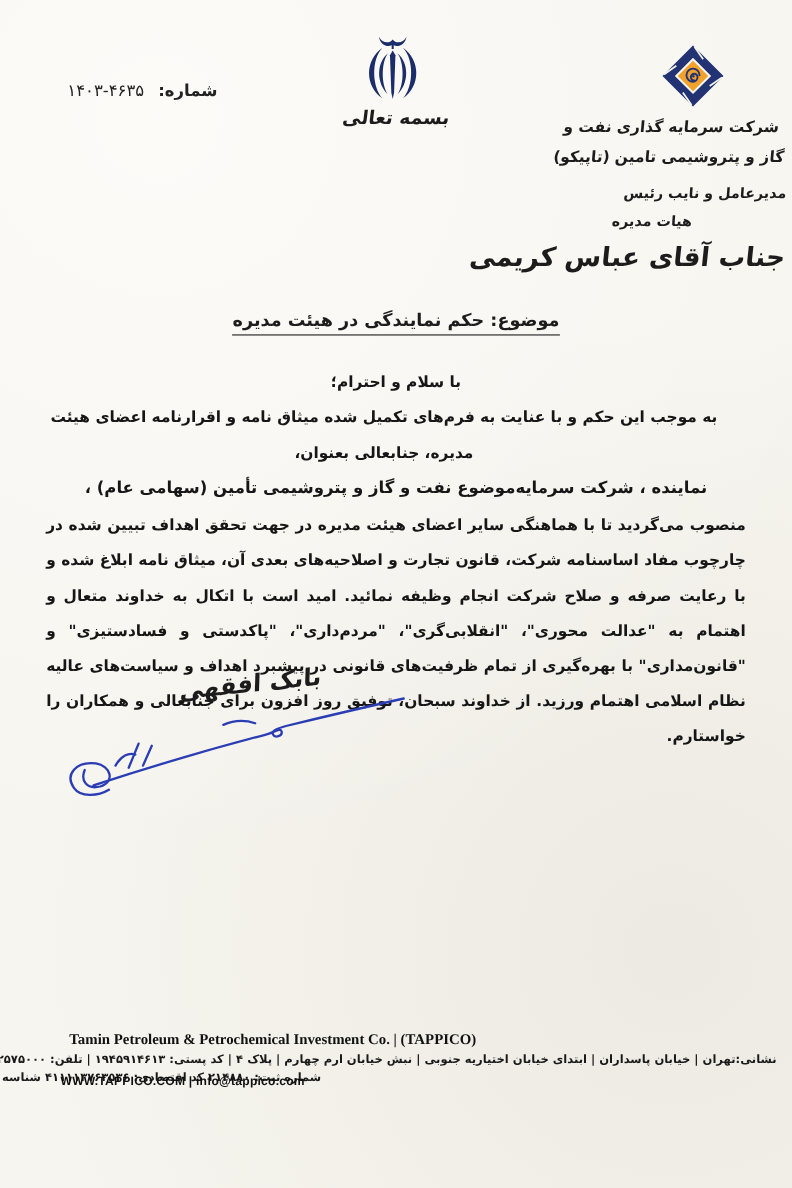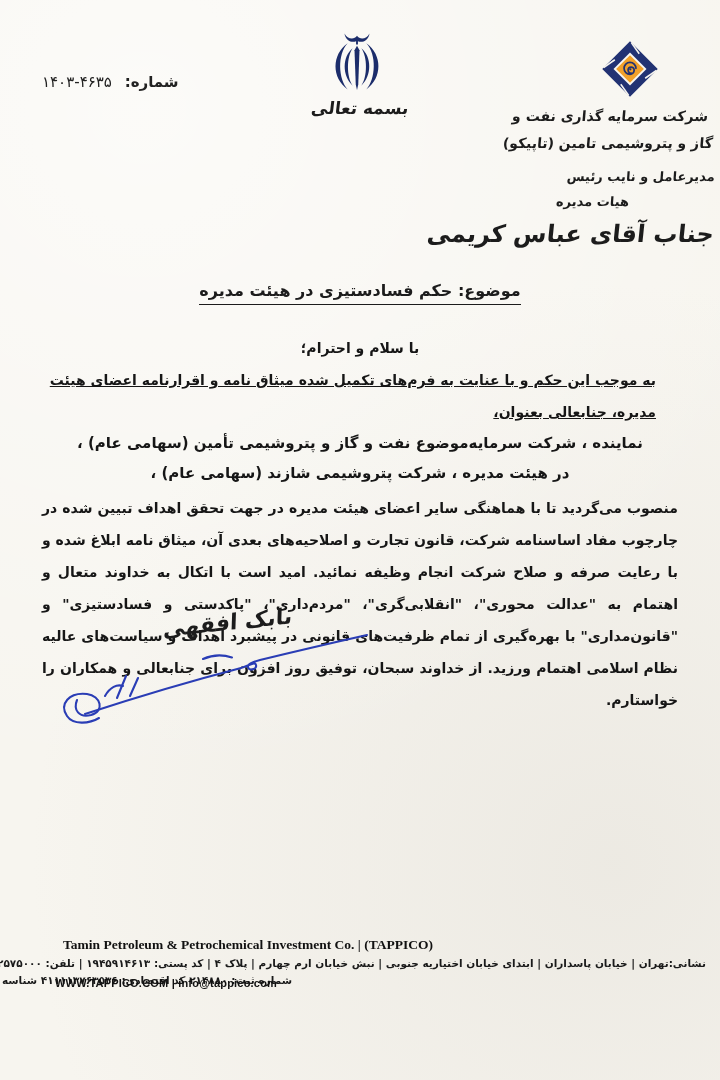--- a/index.html
+++ b/index.html
@@ -9,21 +9,21 @@
     background:
       radial-gradient(circle at 20% 10%, rgba(255,255,255,.6), rgba(255,255,255,0) 60%),
       radial-gradient(circle at 85% 80%, rgba(205,200,190,.25), rgba(255,255,255,0) 55%),
       #f7f5ef;
     color:#1c1c1c;
   }
   .abs{position:absolute;}
   .ltr-num{direction:ltr;unicode-bidi:isolate;display:inline-block;}
 
   
-  .meta{left:42px;top:64px;width:175px;direction:rtl;text-align:left;
+  .meta{left:42px;top:64px;width:175px;direction:rtl;text-align:center;
         font-size:15px;line-height:36px;color:#222;}
   .meta .lbl{font-weight:bold;letter-spacing:-.3px;}
   .meta .val{margin-right:8px;}
 
   
   .emblem{left:329px;top:30px;width:56px;height:64px;}
   .besmele{left:295px;top:98px;width:130px;text-align:center;font-size:17px;
            font-weight:bold;transform:skewX(-7deg);}
 
   
@@ -36,21 +36,21 @@
   .addressee{right:6px;top:220px;direction:rtl;white-space:nowrap;
              font-size:24px;font-weight:bold;transform:skewX(-6deg);}
 
   
   .subject{left:0;top:281px;width:100%;text-align:center;font-size:16px;font-weight:bold;direction:rtl;}
   .subject span{border-bottom:1.6px solid #1c1c1c;padding-bottom:4px;}
 
   
   .body{left:42px;top:332px;width:636px;direction:rtl;font-size:14px;line-height:32px;color:#161616;}
   .body .salut{font-weight:bold;text-align:center;}
-  .body .intro{text-align:right;padding-right:22px;font-weight:bold;text-decoration:underline;}
+  .body .intro{text-align:center;padding-right:22px;font-weight:bold;}
   .body .cbold{text-align:center;font-weight:bold;font-size:15px;line-height:30px;}
   .body .para{text-align:justify;font-weight:bold;margin-top:4px;}
 
   
   .sign-name{left:163px;top:610px;font-size:22px;font-weight:bold;
              transform:rotate(-6deg) skewX(-8deg);direction:rtl;white-space:nowrap;}
   .sign-svg{left:55px;top:630px;width:320px;height:105px;}
 
   
   .f-en{left:63px;top:937px;font-family:"Liberation Serif",serif;font-weight:bold;
@@ -105,28 +105,27 @@
   </div>
 
   <div class="abs role">
     <div>مدیرعامل و نایب رئیس</div>
     <div class="l2">هیات مدیره</div>
   </div>
 
   <div class="abs addressee">جناب آقای عباس کریمی</div>
 
   <div class="abs subject">
-    <span>موضوع: حکم فسادستیزی در هیئت مدیره</span>
+    <span>موضوع: حکم نمایندگی در هیئت مدیره</span>
   </div>
 
   <div class="abs body">
     <div class="salut">با سلام و احترام؛</div>
     <div class="intro">به موجب این حکم و با عنایت به فرم‌های تکمیل شده میثاق نامه و اقرارنامه اعضای هیئت مدیره، جنابعالی بعنوان،</div>
     <div class="cbold">نماینده ، شرکت سرمایه‌موضوع نفت و گاز و پتروشیمی تأمین (سهامی عام) ،</div>
-    <div class="cbold">در هیئت مدیره ، شرکت پتروشیمی شازند (سهامی عام) ،</div>
     <div class="para">منصوب می‌گردید تا با هماهنگی سایر اعضای هیئت مدیره در جهت تحقق اهداف تبیین شده در چارچوب مفاد اساسنامه شرکت، قانون تجارت و اصلاحیه‌های بعدی آن، میثاق نامه ابلاغ شده و با رعایت صرفه و صلاح شرکت انجام وظیفه نمائید. امید است با اتکال به خداوند متعال و اهتمام به "عدالت محوری"، "انقلابی‌گری"، "مردم‌داری"، "پاکدستی و فسادستیزی" و "قانون‌مداری" با بهره‌گیری از تمام ظرفیت‌های قانونی در پیشبرد اهداف و سیاست‌های عالیه نظام اسلامی اهتمام ورزید. از خداوند سبحان، توفیق روز افزون برای جنابعالی و همکاران را خواستارم.</div>
   </div>
 
   <div class="abs sign-name">بابک افقهی</div>
   <svg class="abs sign-svg" viewBox="0 0 320 105">
     <g fill="none" stroke="#2a3db5" stroke-width="2.1" stroke-linecap="round">
       <path d="M22 70 C18 80 24 88 36 85 C50 81 46 66 32 64 C14 62 4 74 12 86 C18 95 34 94 44 88"></path>
       <path d="M30 84 C85 66 132 52 186 38 C195 35.5 200 31 201 35 C202 39 195 41.5 193 37.5 C192 34 198 32 205 30 C244 20.5 281 12 312 5"></path>
       <path d="M62 68 L71 46"></path>
       <path d="M75 66 L83 48"></path>

